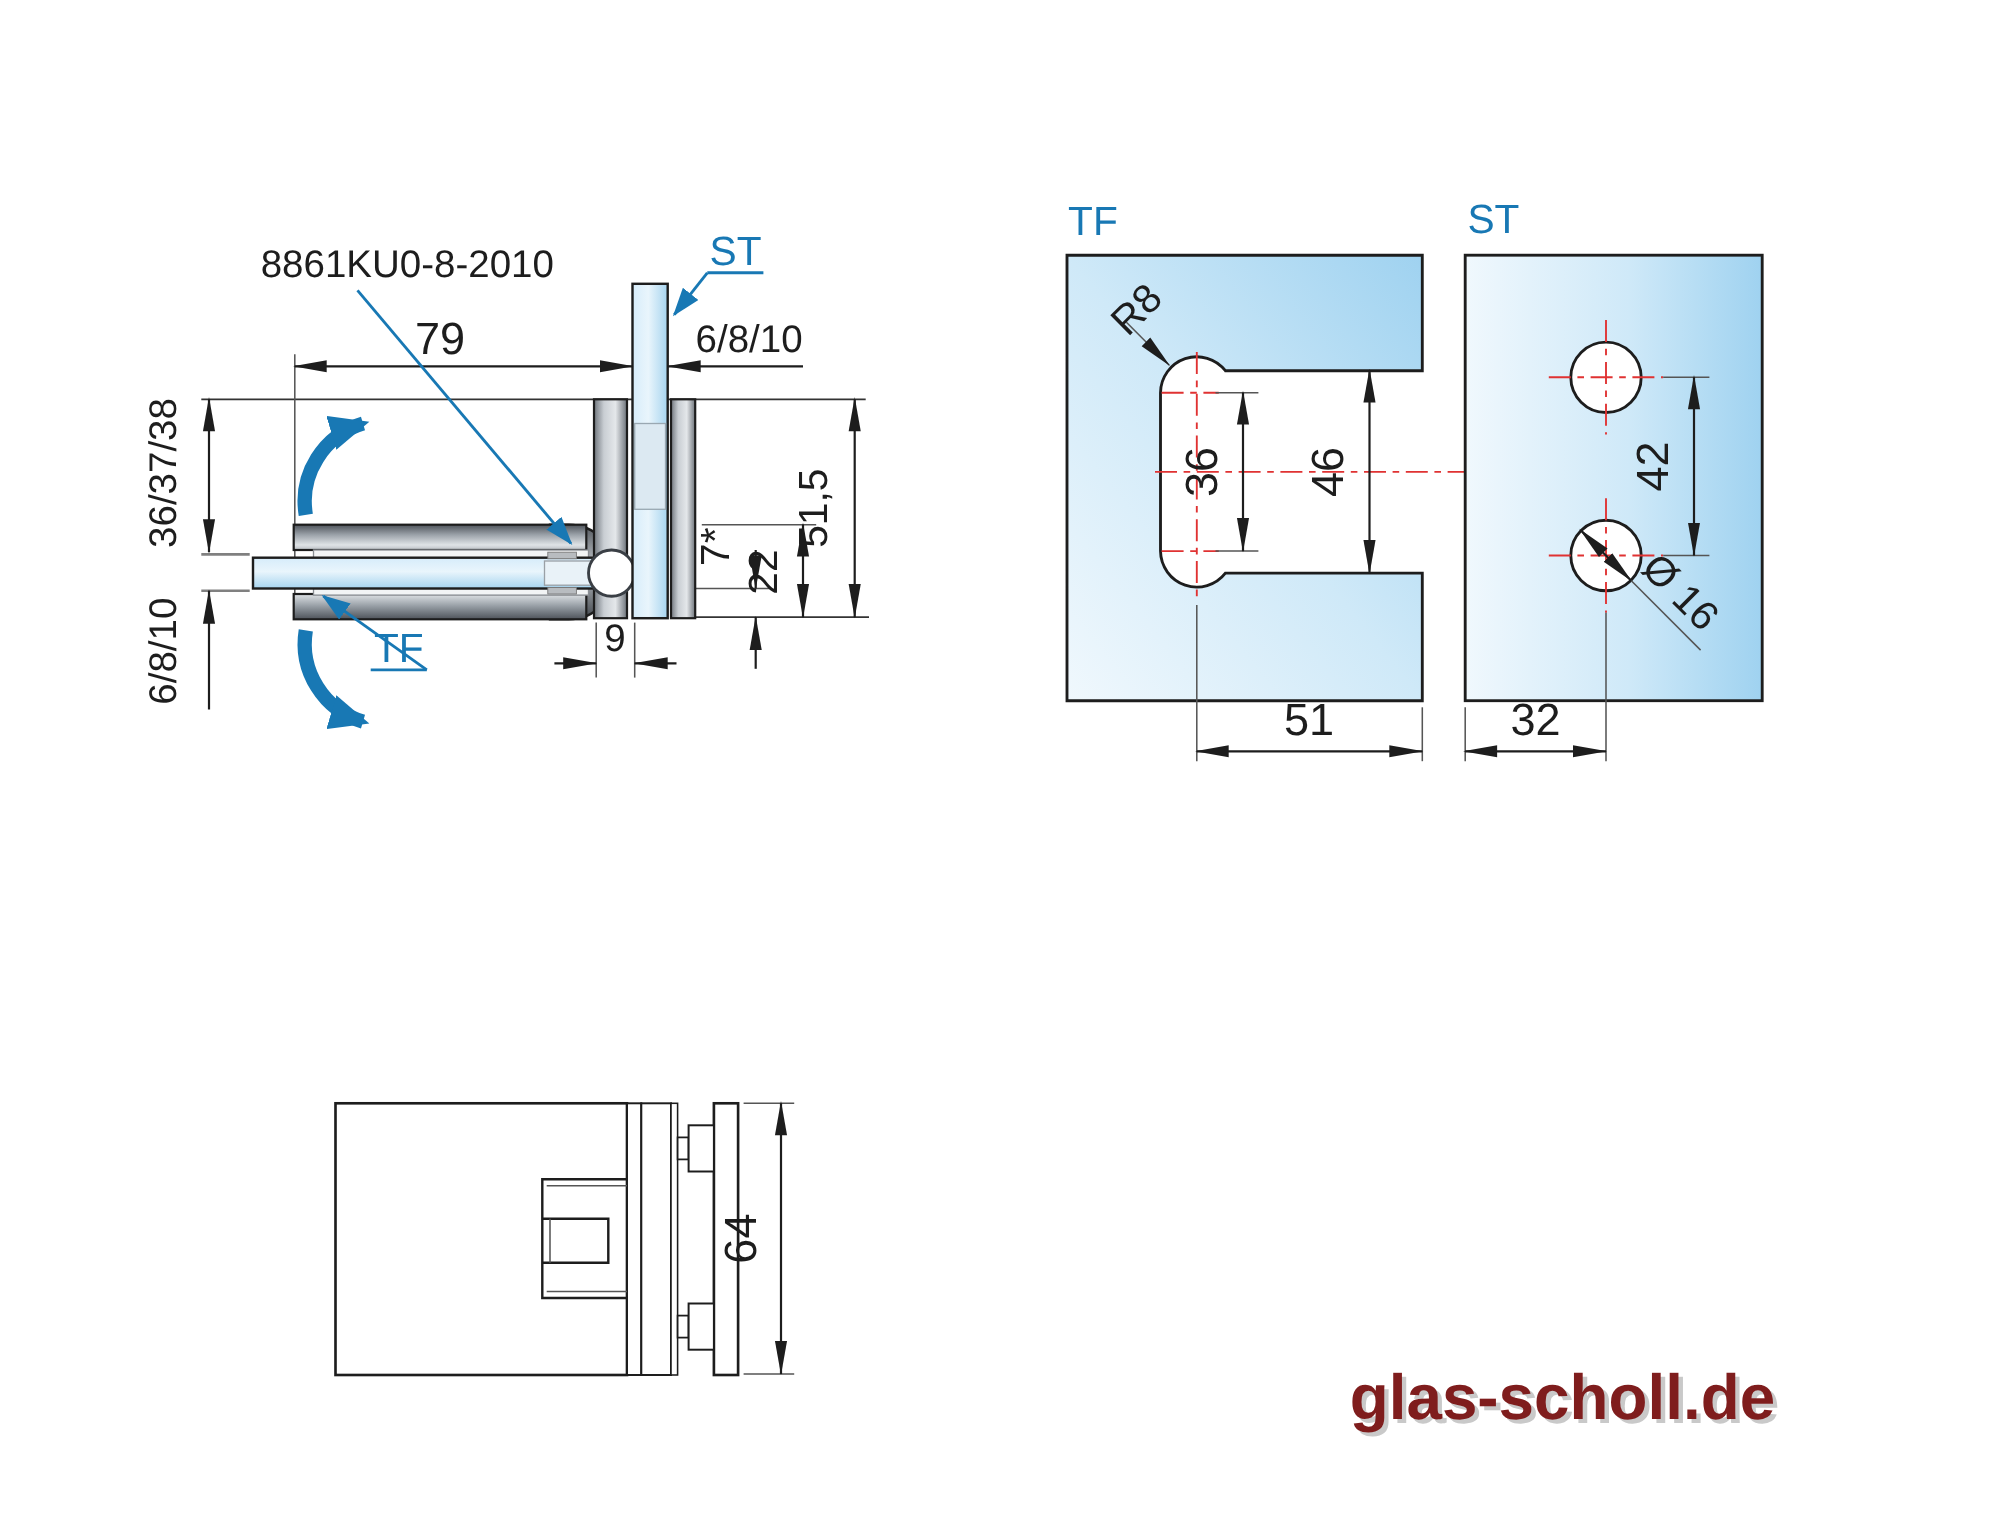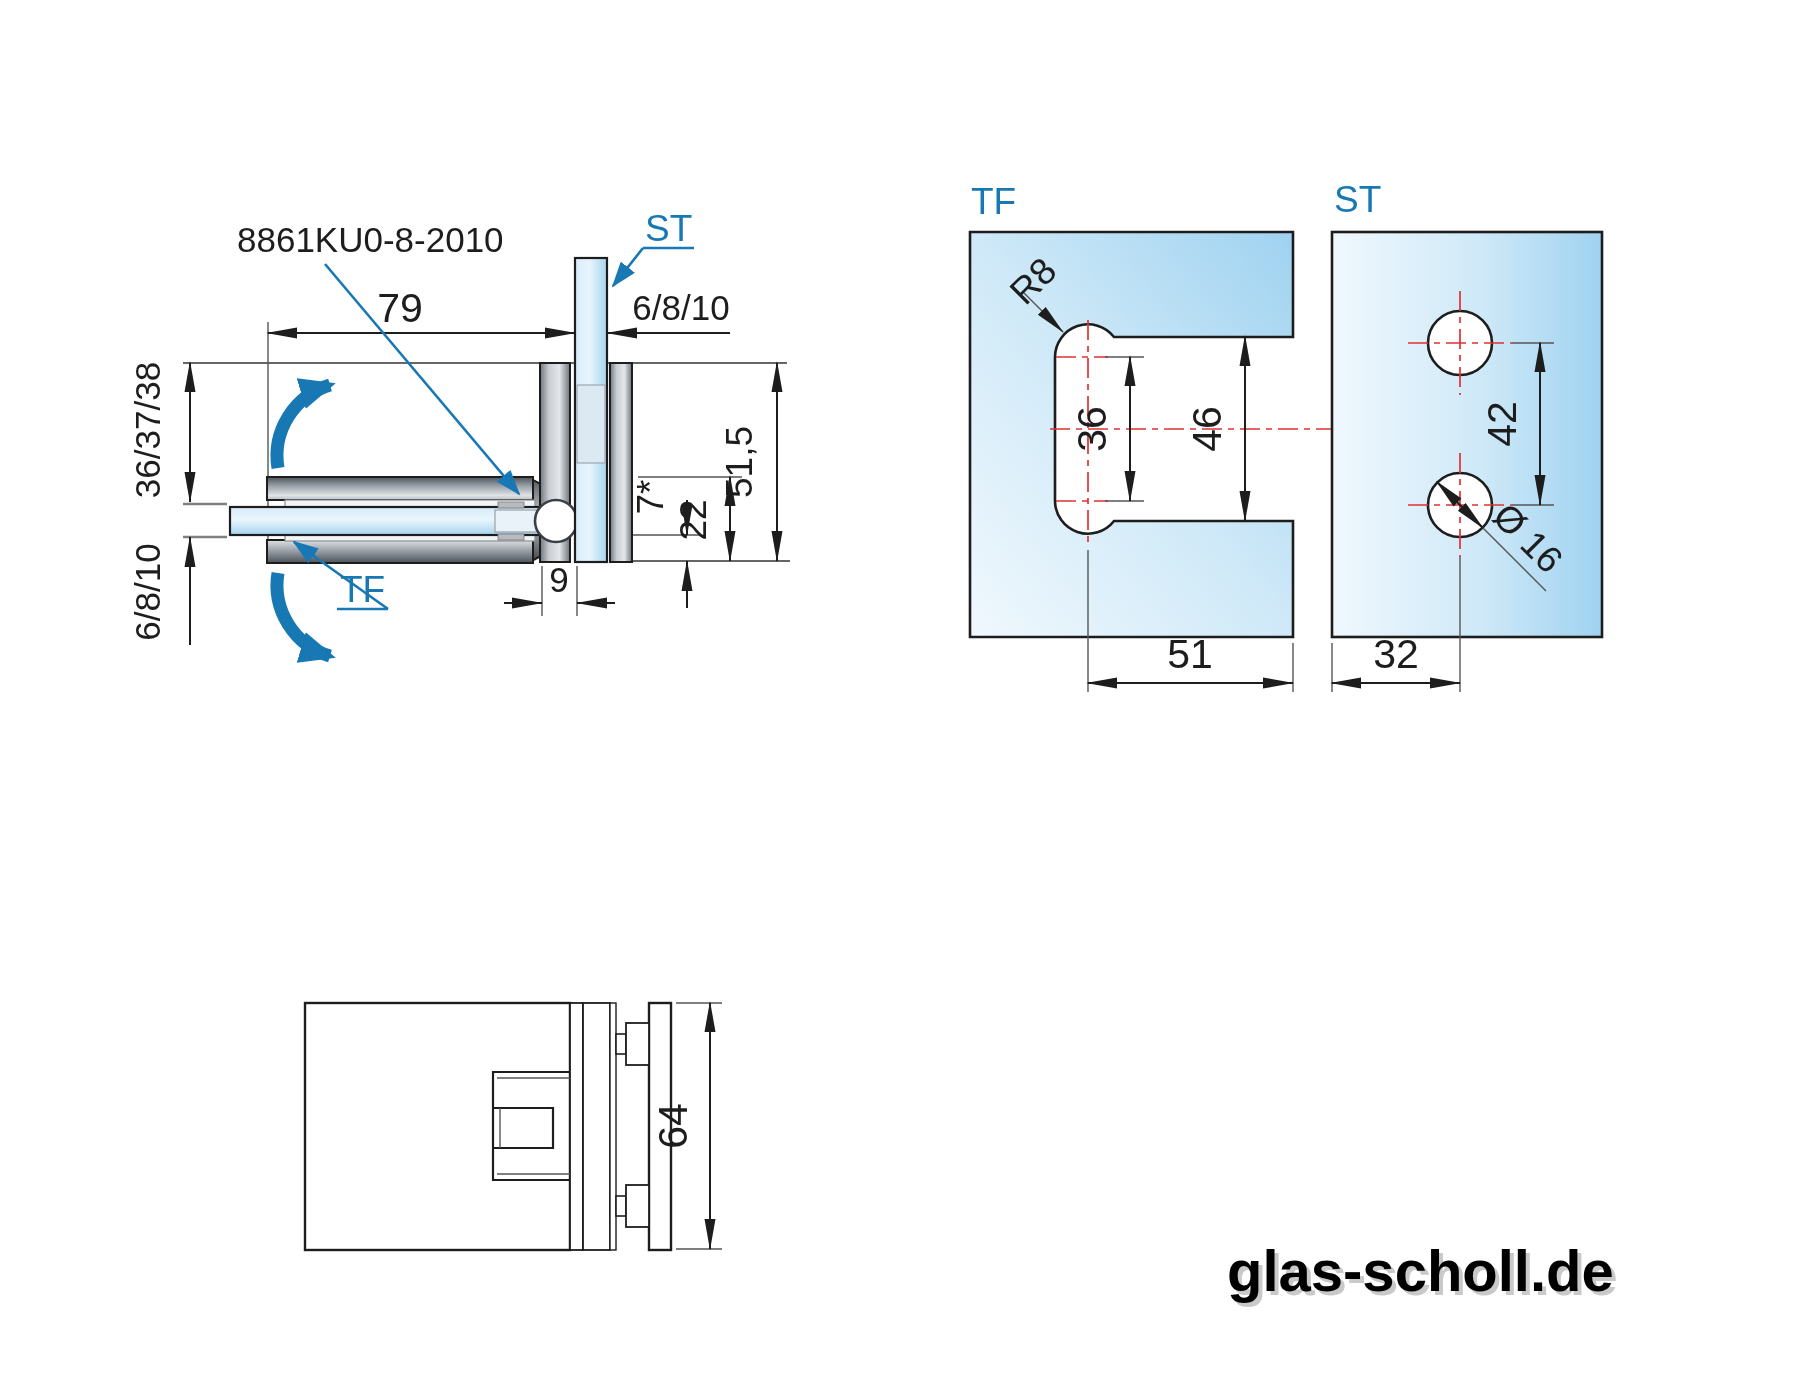--- a/index.html
+++ b/index.html
@@ -15,21 +15,21 @@
   .thin{stroke:#555;stroke-width:1.4;fill:none;}
   .ext{stroke:#333;stroke-width:1.6;fill:none;}
   .ext-gray{stroke:#808080;stroke-width:2.4;fill:none;}
   .dimline{stroke:#1d1d1d;stroke-width:2;fill:none;}
   .outline{stroke:#1d1d1d;stroke-width:2.2;fill:none;}
   .redline{stroke:#e03232;stroke-width:1.7;fill:none;stroke-dasharray:20 6 6 6;}
   .blueline{stroke:#1878b4;stroke-width:2.6;fill:none;}
   .swing{stroke:#1878b4;stroke-width:13;fill:none;}
   .logo{position:absolute;left:1227px;top:1237px;
         font-weight:bold;font-size:58px;letter-spacing:0px;
-        color:#000000;text-shadow:4px 4px 0 #c9c9c9;white-space:nowrap;}
+        color:#7f1d1d;text-shadow:4px 4px 0 #c9c9c9;white-space:nowrap;}
 </style>
 </head>
 <body>
 
 <svg id="drawing" width="1809" height="1392" viewBox="0 0 1809 1392" xmlns="http://www.w3.org/2000/svg">
   <defs>
     <linearGradient id="gGlassH" x1="0" y1="0" x2="0" y2="1">
       <stop offset="0" stop-color="#d6ecfa"></stop>
         <stop offset="0.45" stop-color="#e9f5fc"></stop>
         <stop offset="1" stop-color="#a6d4ef"></stop>

